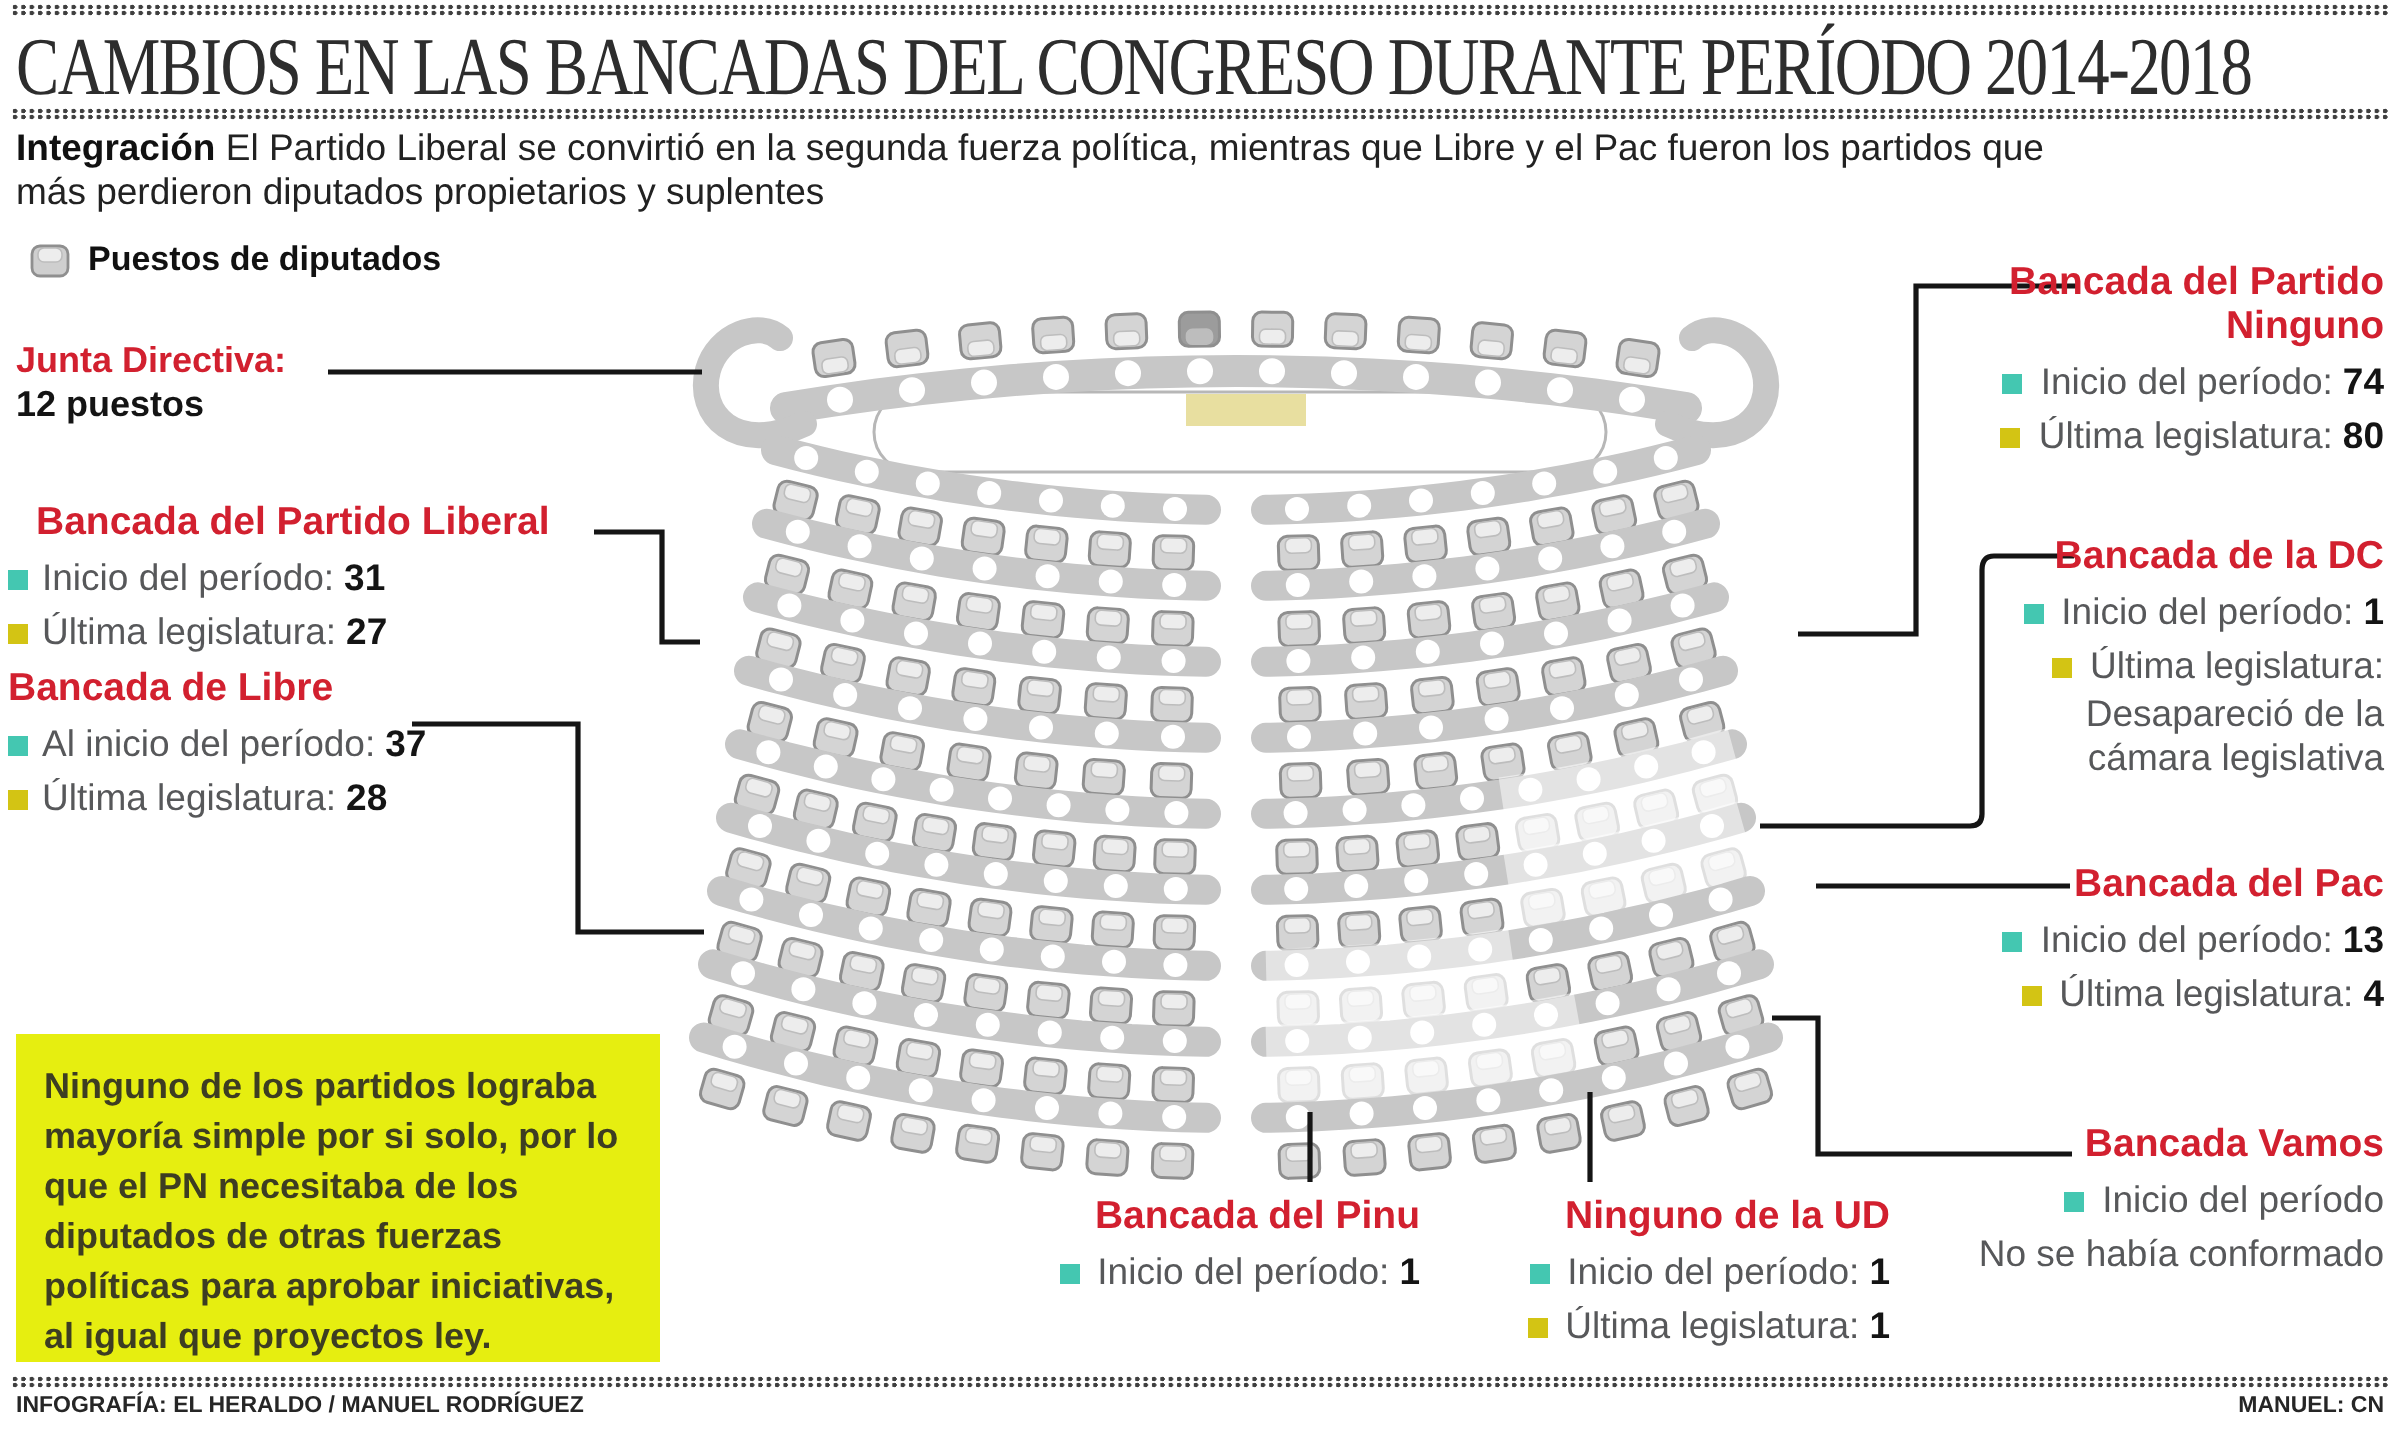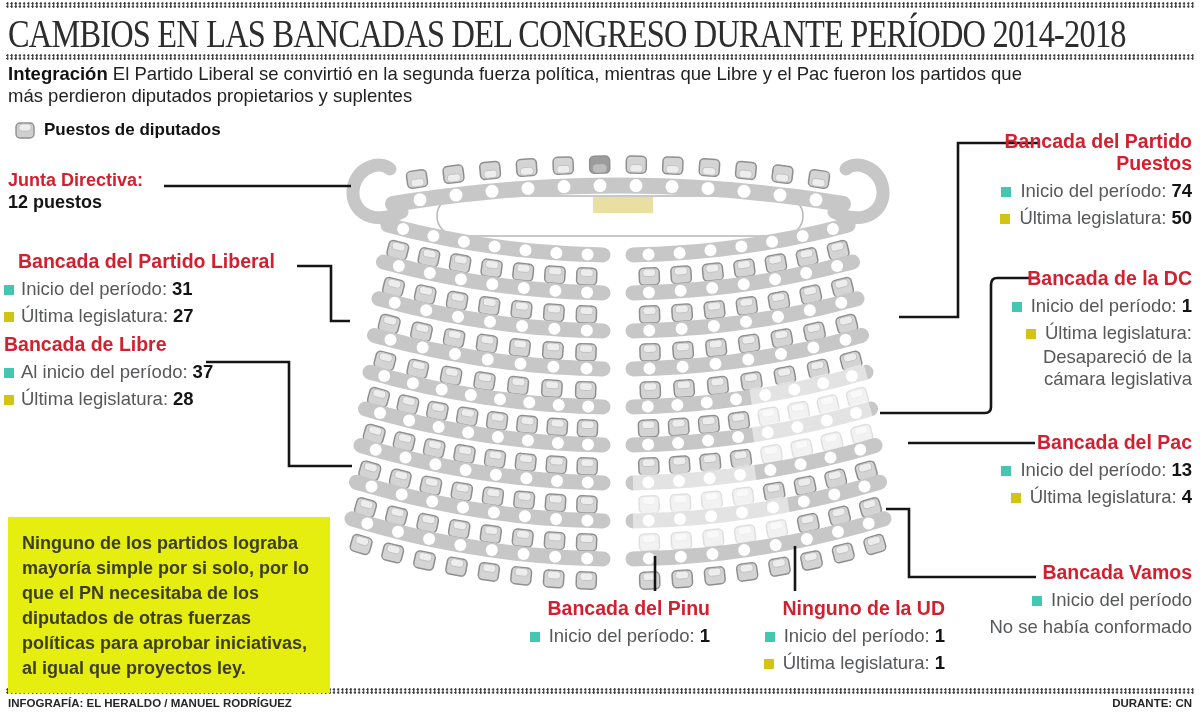--- a/index.html
+++ b/index.html
@@ -23,21 +23,21 @@
   .bullet{display:inline-block;width:10px;height:10px;margin-right:7px;}
   .bullet.teal{background:var(--teal);}
   .bullet.yellow{background:var(--yellow);}
   .r{text-align:right;}
   .r .bullet{margin-right:9px;}
   .wraptext{white-space:normal;display:inline-block;max-width:178px;line-height:22px;}
   #junta-label{position:absolute;top:169px;left:8px;z-index:2;font-size:18px;line-height:22px;font-weight:bold;}
   #junta-label .jt{color:var(--red);}
   #junta-label .js{color:#141414;}
   #note-box{position:absolute;left:8px;top:517px;width:294px;z-index:2;background:var(--notebg);
-     padding:14px 14px 12px 14px;font-size:18px;line-height:25px;font-weight:bold;color:#3d3d22;}
+     padding:14px 14px 0 14px;font-size:18px;line-height:25px;font-weight:bold;color:#3d3d22;}
   #footer-left{position:absolute;left:8px;top:697px;font-size:11.5px;font-weight:bold;color:#262626;z-index:2;}
   #footer-right{position:absolute;right:8px;top:697px;font-size:11.5px;font-weight:bold;color:#262626;z-index:2;}
 </style>
 </head>
 <body>
 
 <div id="page">
 
   <div class="rule-dots" style="top:2px"></div>
   <div id="main-title">CAMBIOS EN LAS BANCADAS DEL CONGRESO DURANTE PERÍODO 2014-2018</div>
@@ -865,23 +865,23 @@
     <div class="stat"><span class="bullet yellow"></span><span>Última legislatura:</span><span class="val">27</span></div>
   </div>
 
   <div class="grp" style="left:4px;top:333px">
     <div class="ttl" style="">Bancada de Libre</div>
     <div class="stat"><span class="bullet teal"></span><span>Al inicio del período:</span><span class="val">37</span></div>
     <div class="stat"><span class="bullet yellow"></span><span>Última legislatura:</span><span class="val">28</span></div>
   </div>
 
   <div class="grp r" style="right:8px;top:130px;width:200px">
-    <div class="ttl">Bancada del Partido Puestos</div>
+    <div class="ttl">Bancada del Partido Ninguno</div>
     <div class="stat"><span class="bullet teal"></span><span>Inicio del período:</span><span class="val">74</span></div>
-    <div class="stat"><span class="bullet yellow"></span><span>Última legislatura:</span><span class="val">50</span></div>
+    <div class="stat"><span class="bullet yellow"></span><span>Última legislatura:</span><span class="val">80</span></div>
   </div>
 
   <div class="grp r" style="right:8px;top:267px;width:210px">
     <div class="ttl">Bancada de la DC</div>
     <div class="stat"><span class="bullet teal"></span><span>Inicio del período:</span><span class="val">1</span></div>
     <div class="stat"><span class="bullet yellow"></span><span>Última legislatura:</span></div>
     <div class="stat"><span class="wraptext">Desapareció de la cámara legislativa</span></div>
   </div>
 
   <div class="grp r" style="right:8px;top:431px;width:200px">
@@ -904,15 +904,15 @@
   <div class="grp r" style="left:715px;top:597px;width:230px">
     <div class="ttl">Ninguno de la UD</div>
     <div class="stat"><span class="bullet teal"></span><span>Inicio del período:</span><span class="val">1</span></div>
     <div class="stat"><span class="bullet yellow"></span><span>Última legislatura:</span><span class="val">1</span></div>
   </div>
 
   <div id="note-box">Ninguno de los partidos lograba mayoría simple por si solo, por lo que el PN necesitaba de los diputados de otras fuerzas políticas para aprobar iniciativas, al igual que proyectos ley.</div>
 
   <div class="rule-dots" style="top:688px"></div>
   <div id="footer-left">INFOGRAFÍA: EL HERALDO / MANUEL RODRÍGUEZ</div>
-  <div id="footer-right">DURANTE: CN</div>
+  <div id="footer-right">MANUEL: CN</div>
 
 </div>
 
 </body></html>

